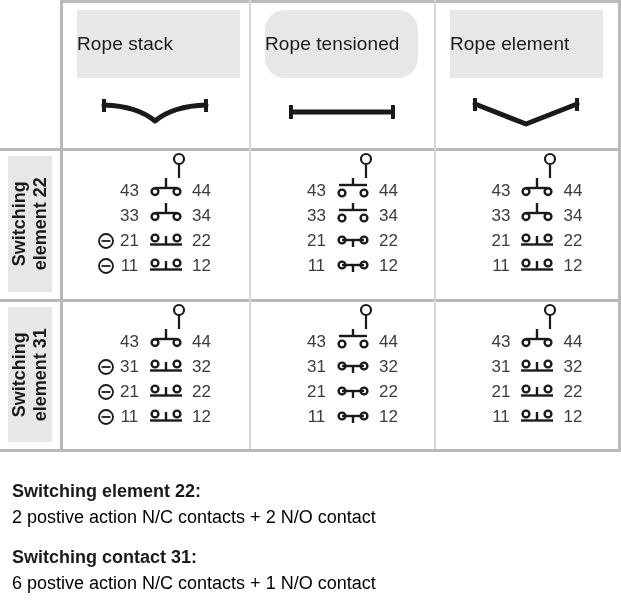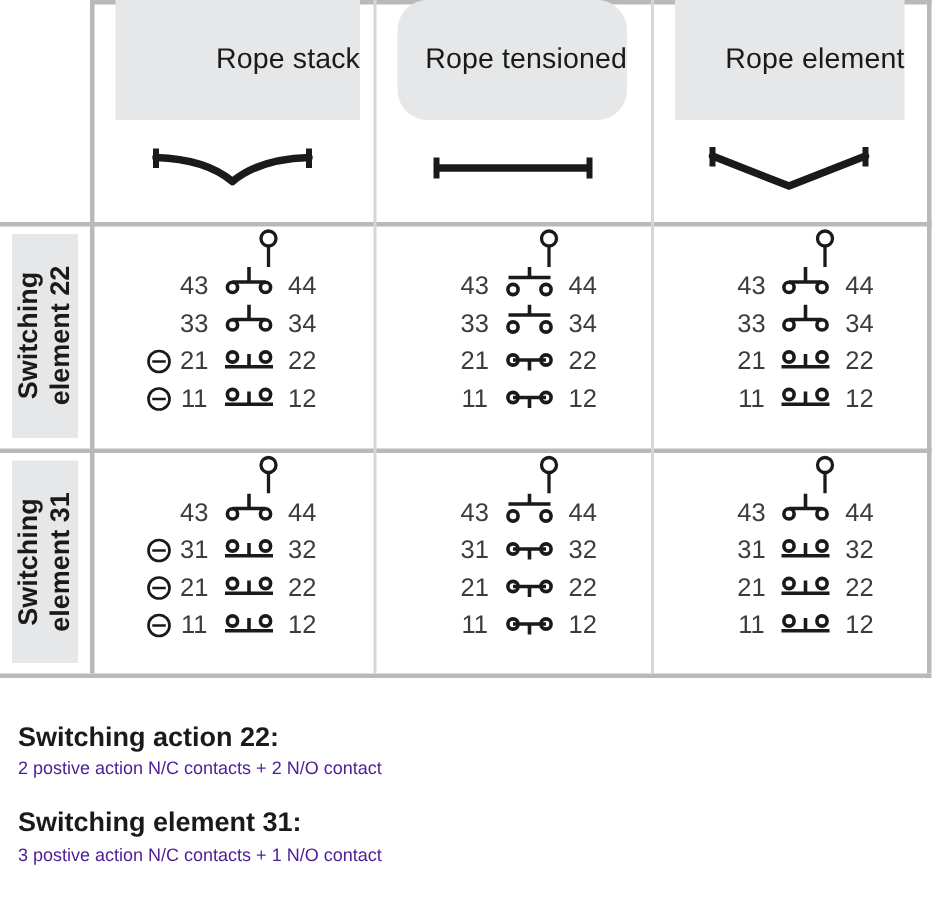--- a/index.html
+++ b/index.html
@@ -34,26 +34,26 @@
   .rule-v {
     position: absolute;
     background: #d6d6d6;
     width: 2px;
   }
   .rule-v.strong { background: #b9b9b9; width: 3px; }
 
   
   .col-head {
     position: absolute;
-    top: 0;
-    height: 80px;
+    top: 10px;
+    height: 68px;
     background: #e6e7e8;
     display: flex;
     align-items: center;
-    justify-content: flex-end;
+    justify-content: flex-start;
   }
   .col-head-label {
     font-size: 19px;
     color: #1a1a1a;
     letter-spacing: 0.1px;
     white-space: nowrap;
   }
 
   
   .rope-cell {
@@ -134,22 +134,22 @@
     width: 600px;
   }
   .caption-block { margin-bottom: 14px; }
   .caption-title {
     font-size: 18px;
     font-weight: 700;
     color: #1a1a1a;
     line-height: 1.45;
   }
   .caption-body {
-    font-size: 12px;
-    color: #4c1d95;
+    font-size: 18px;
+    color: #000000;
     line-height: 1.45;
   }
 </style>
 </head>
 <body>
 
 <div id="diagram-table">
 
   <div class="rule-h" style="left:60px;  top:0;    width:561px;"></div>
   <div class="rule-h" style="left:0;     top:148px;width:621px;"></div>
@@ -625,20 +625,20 @@
             </svg>
           </div>
           <div class="term-right">12</div>
         </div>
       </div>
     </div>
 </div>
 
 <div id="captions">
   <div class="caption-block">
-    <div class="caption-title">Switching action 22:</div>
+    <div class="caption-title">Switching element 22:</div>
     <div class="caption-body">2 postive action N/C contacts + 2 N/O contact</div>
   </div>
   <div class="caption-block">
-    <div class="caption-title">Switching element 31:</div>
-    <div class="caption-body">3 postive action N/C contacts + 1 N/O contact</div>
+    <div class="caption-title">Switching contact 31:</div>
+    <div class="caption-body">6 postive action N/C contacts + 1 N/O contact</div>
   </div>
 </div>
 
 </body></html>

